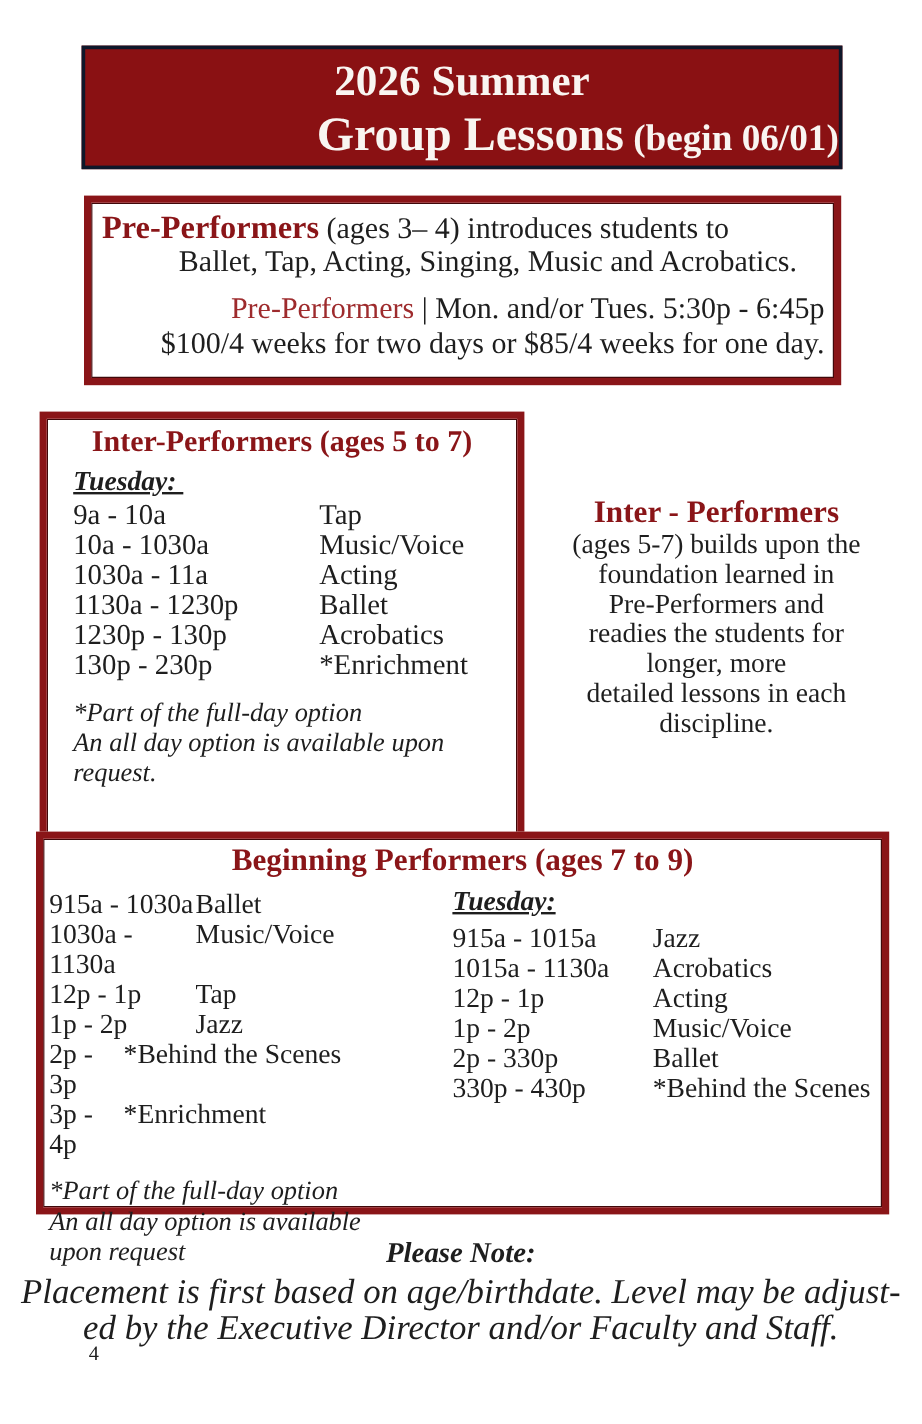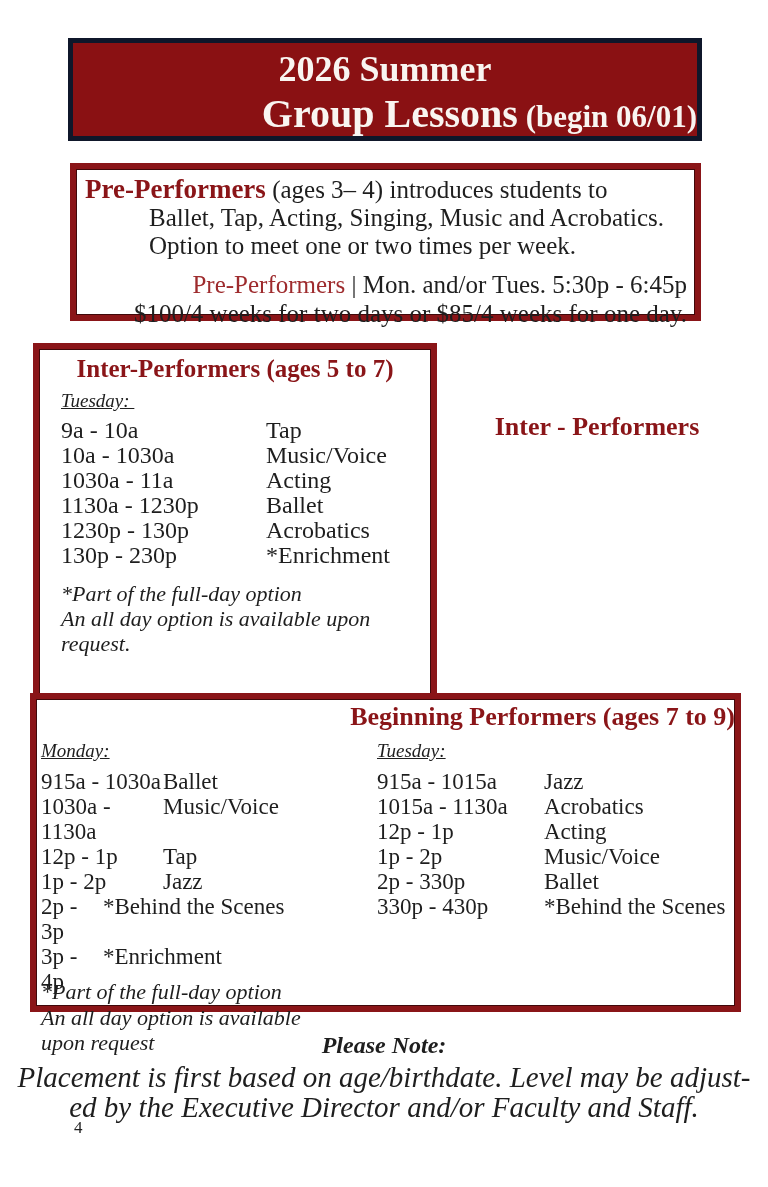--- a/index.html
+++ b/index.html
@@ -12,21 +12,21 @@
   .page{
     position:relative;width:768px;height:1187px;background:#ffffff;
     font-family:"Liberation Serif", serif;color:var(--ink);overflow:hidden;
   }
   .red-bold{color:var(--red);font-weight:bold;}
   .red-reg{color:var(--red-bright);}
 
   
   .banner{
     position:absolute;left:68px;top:38px;width:634px;height:103px;
-    box-sizing:border-box;background:var(--banner-bg);border:5px solid #0f172a;
+    box-sizing:border-box;background:var(--banner-bg);border:3px solid #0f172a;
     text-align:center;color:#f9f5f1;
   }
   .banner-l1{font-size:36px;font-weight:bold;line-height:44px;margin-top:4px;}
   .banner-l2{font-size:40px;font-weight:bold;line-height:46px;text-align:right;}
   .banner-l2 .suffix{font-size:31px;}
 
   
   .box{
     position:absolute;background:#ffffff;box-sizing:border-box;
     border:6px solid var(--red);
@@ -36,36 +36,36 @@
   
   .pre-box{left:70px;top:163px;width:631px;height:158px;padding:6px 8px 16px 9px;
     font-size:25px;line-height:28px;}
   .pre-box .lead-bold{font-size:27px;}
   .pre-indent{padding-left:64px;}
   .pre-sched{text-align:right;margin-top:10px;font-size:25px;line-height:29px;}
 
   
   .inter-box{left:33px;top:343px;width:404px;height:361px;padding:4px 0 0 0;}
   .inter-title{text-align:center;font-size:25px;font-weight:bold;color:var(--red);line-height:32px;}
-  .day-h{font-size:19px;font-weight:normal;font-style:italic;text-decoration:underline;line-height:28px;}
+  .day-h{font-size:23px;font-weight:bold;font-style:italic;text-decoration:underline;line-height:28px;}
   .inter-box .day-h{margin-left:22px;margin-top:2px;}
   .sched{margin-left:22px;font-size:24px;line-height:25px;margin-top:3px;}
   .row{display:flex;}
   .sched .time{width:205px;flex:none;}
   .note{font-style:italic;font-size:22px;line-height:25px;}
   .inter-note{margin:13px 0 0 22px;}
 
   
   .inter-desc{position:absolute;left:434px;top:412px;width:326px;text-align:center;}
   .inter-desc-h{font-size:26px;font-weight:bold;color:var(--red);line-height:30px;}
   .inter-desc-b{font-size:23px;line-height:24.8px;}
 
   
   .begin-box{left:30px;top:693px;width:711px;height:319px;padding:2px 0 0 0;}
-  .begin-title{text-align:right;font-size:26px;font-weight:bold;color:var(--red);line-height:32px;}
+  .begin-title{text-align:center;font-size:26px;font-weight:bold;color:var(--red);line-height:32px;}
   .begin-cols{position:relative;margin-top:4px;}
   .col-mon{position:absolute;left:5px;top:0;width:330px;}
   .col-tue{position:absolute;left:341px;top:0;width:360px;}
   .b-sched{font-size:23px;line-height:25px;margin-top:4px;}
   .col-mon .time{width:122px;flex:none;}
   .col-mon .row.star .time{width:62px;}
   .col-tue .time{width:167px;flex:none;}
   .col-tue .act.hang{width:160px;padding-left:38px;text-indent:-38px;}
   .begin-note{position:absolute;left:5px;top:242px;line-height:25.5px;}
 
@@ -82,21 +82,20 @@
 <div class="page">
 
   <div class="banner">
     <div class="banner-l1">2026 Summer</div>
     <div class="banner-l2"><span>Group Lessons</span><span class="suffix"> (begin 06/01)</span></div>
   </div>
 
   <div class="box pre-box">
     <div><span class="red-bold lead-bold">Pre-Performers</span><span> (ages 3– 4) introduces students to</span></div>
     <div class="pre-indent">Ballet, Tap, Acting, Singing, Music and Acrobatics.</div>
-    <div class="pre-indent">Option to meet one or two times per week.</div>
     <div class="pre-sched">
       <div><span class="red-reg">Pre-Performers</span><span> | Mon. and/or Tues. 5:30p - 6:45p</span></div>
       <div>$100/4 weeks for two days or $85/4 weeks for one day.</div>
     </div>
   </div>
 
   <div class="box inter-box">
     <div class="inter-title">Inter-Performers (ages 5 to 7)</div>
     <div class="day-h">Tuesday:&nbsp;</div>
     <div class="sched">
@@ -127,27 +126,35 @@
     </div>
     <div class="note inter-note">
       <div>*Part of the full-day option</div>
       <div>An all day option is available upon</div>
       <div>request.</div>
     </div>
   </div>
 
   <div class="inter-desc">
     <div class="inter-desc-h">Inter - Performers</div>
+    <div class="inter-desc-b">
+      <div>(ages 5-7) builds upon the</div>
+      <div>foundation learned in</div>
+      <div>Pre-Performers and</div>
+      <div>readies the students for</div>
+      <div>longer, more</div>
+      <div>detailed lessons in each</div>
+      <div>discipline.</div>
+    </div>
   </div>
 
   <div class="box begin-box">
     <div class="begin-title">Beginning Performers (ages 7 to 9)</div>
     <div class="begin-cols">
       <div class="col-mon">
-        <div class="day-h">Monday:</div>
         <div class="b-sched">
           <div class="row">
               <span class="time">915a - 1030a</span>
               <span class="act">Ballet</span>
             </div>
           <div class="row">
               <span class="time">1030a - 1130a</span>
               <span class="act">Music/Voice</span>
             </div>
           <div class="row">

